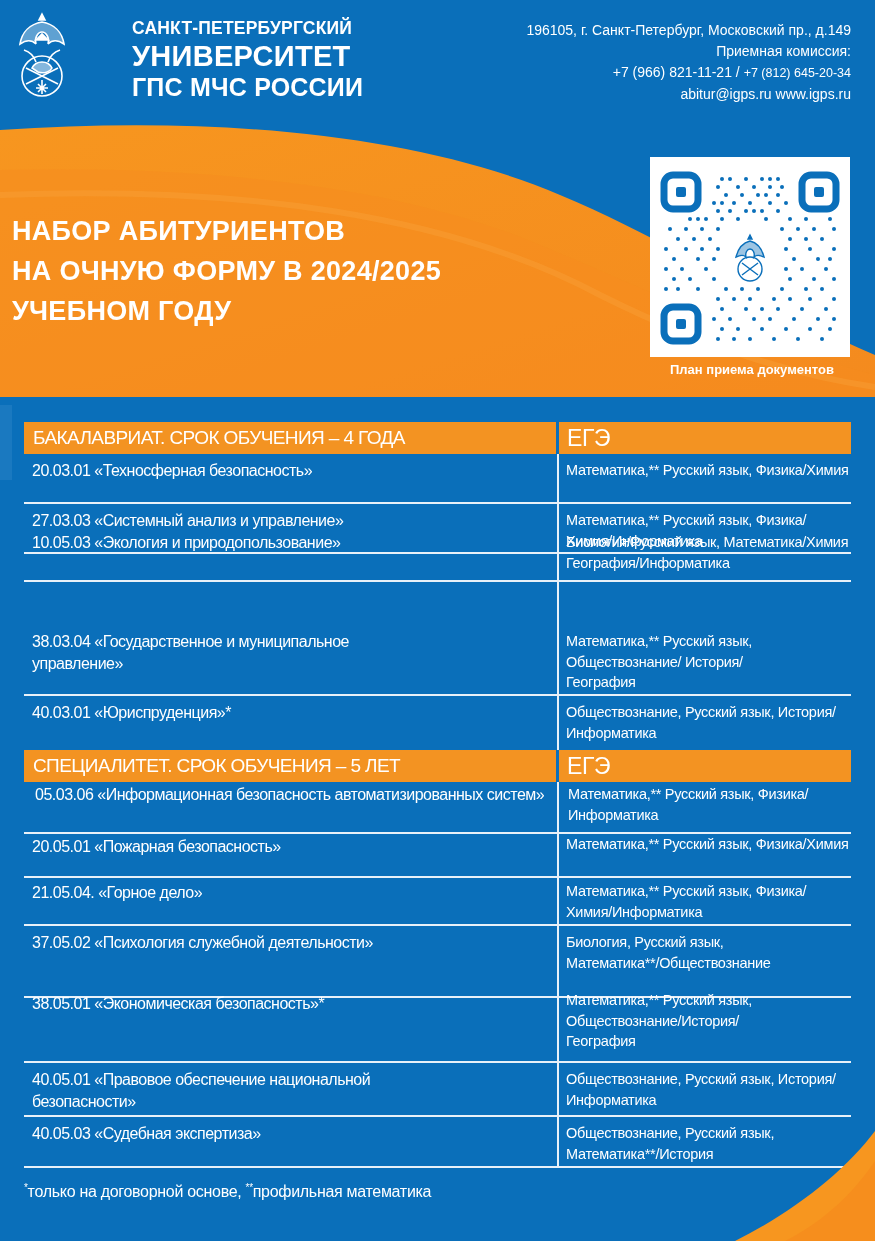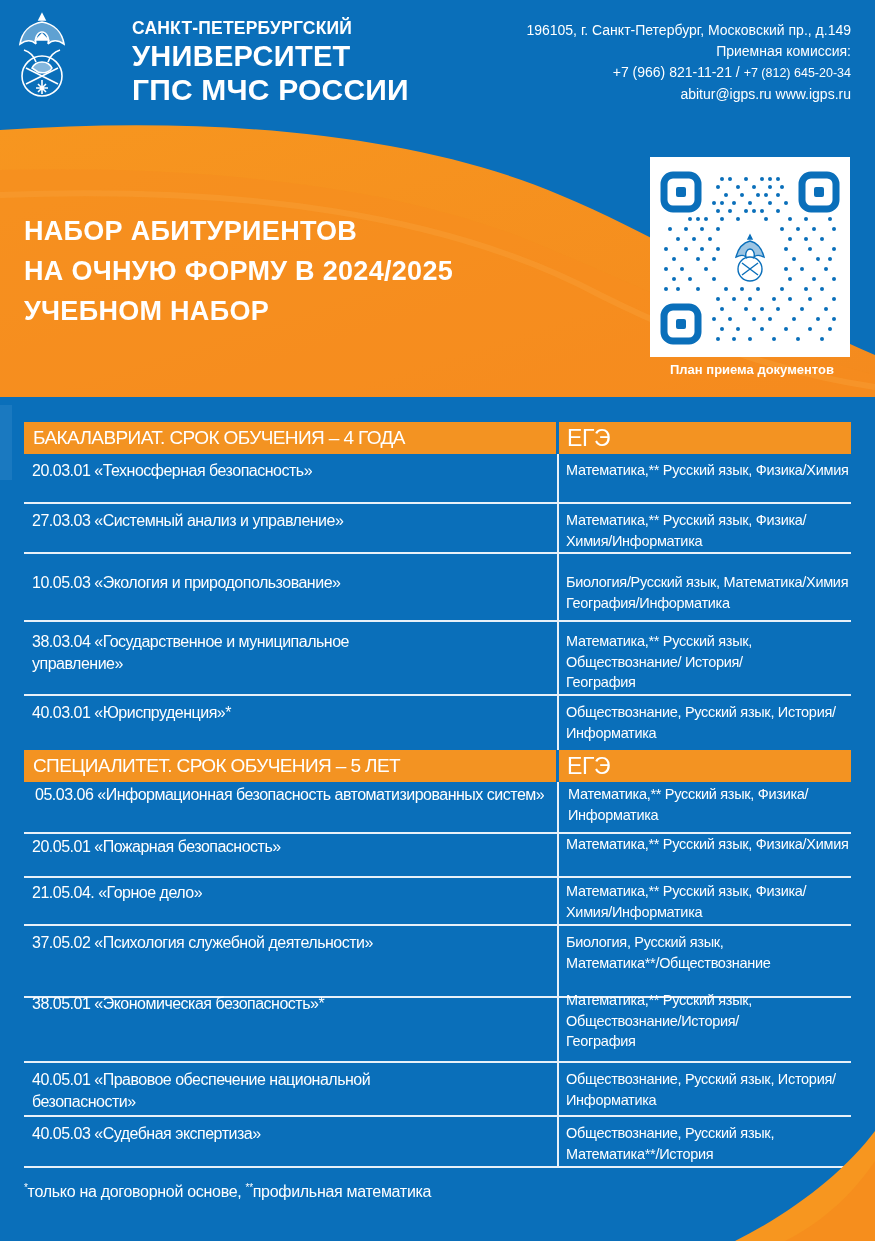--- a/index.html
+++ b/index.html
@@ -16,35 +16,35 @@
   }
   .logo-emblem {
     position: absolute; left: 16px; top: 10px; width: 52px; height: 88px;
   }
   .logo-text {
     position: absolute; left: 84px; top: 20px;
     font-weight: bold; line-height: 1; margin-left: 48px;
   }
   .logo-line1 { font-size: 17.5px; letter-spacing: 0.2px; display: block; margin-bottom: 4px; }
   .logo-line2 { font-size: 29px; display: block; margin-bottom: 4px; letter-spacing: 0.3px; }
-  .logo-line3 { font-size: 30px; display: block; letter-spacing: 0.2px; }
+  .logo-line3 { font-size: 25px; display: block; letter-spacing: 0.2px; }
   .contacts {
     position: absolute; right: 24px; top: 20px;
     text-align: right; font-size: 14px; line-height: 21px;
   }
   .contacts span { display: block; }
   .contacts .small { font-size: 12.5px; }
 
   .banner {
     position: absolute; left: 0; top: 125px; width: 875px; height: 280px;
     overflow: hidden;
   }
   .banner svg { position: absolute; left: 0; top: 0; }
   .title {
-    position: absolute; left: 24px; top: 211px;
+    position: absolute; left: 12px; top: 211px;
     font-size: 27px; font-weight: bold; line-height: 40px; letter-spacing: 0.3px;
   }
   .title span { display: block; }
 
   .qr-box {
     position: absolute; left: 650px; top: 157px; width: 200px; height: 200px;
     background: #ffffff;
   }
   .qr-caption {
     position: absolute; left: 650px; top: 362px; width: 204px;
@@ -136,21 +136,21 @@
     <path d="M0 5 C220 -10 420 10 560 70 C680 120 780 190 875 230 L875 280 L0 280 Z" fill="url(#og)"></path>
     <path d="M0 45 C200 40 400 60 540 120 C660 170 760 220 875 250 L875 280 L0 280 Z" fill="#f58d1f" opacity="0.55"></path>
     <path d="M0 70 C240 60 450 90 600 170 C700 220 790 250 875 262" fill="none" stroke="#f9a640" stroke-width="6" opacity="0.35"></path>
     <rect x="0" y="272" width="875" height="8" fill="#0a6fba"></rect>
   </svg>
 </div>
 
 <div class="title">
   <span>НАБОР АБИТУРИЕНТОВ</span>
   <span>НА ОЧНУЮ ФОРМУ В 2024/2025</span>
-  <span>УЧЕБНОМ НАБОР</span>
+  <span>УЧЕБНОМ ГОДУ</span>
 </div>
 
 <div class="qr-box">
   <svg width="200" height="200" viewBox="0 0 200 200">
     <g fill="none" stroke="#0a6fba" stroke-width="7">
       <rect x="14" y="18" width="34" height="34" rx="9"></rect>
       <rect x="152" y="18" width="34" height="34" rx="9"></rect>
       <rect x="14" y="150" width="34" height="34" rx="9"></rect>
     </g>
     <g fill="#0a6fba">
@@ -298,21 +298,21 @@
 <div class="vline" style="top:454px; height:296px;"></div>
 
 <div class="row" style="top:454px; height:50px;">
   <div class="c-left">20.03.01 «Техносферная безопасность»</div>
   <div class="c-right">Математика,** Русский язык, Физика/Химия</div>
 </div>
 <div class="row" style="top:504px; height:50px;">
   <div class="c-left">27.03.03 «Системный анализ и управление»</div>
   <div class="c-right">Математика,** Русский язык, Физика/Химия/Информатика</div>
 </div>
-<div class="row" style="top:566px; height:56px;">
+<div class="row" style="top:526px; height:56px;">
   <div class="c-left">10.05.03 «Экология и природопользование»</div>
   <div class="c-right">Биология/Русский язык, Математика/Химия География/Информатика</div>
 </div>
 <div class="row" style="top:625px; height:71px;">
   <div class="c-left" style="width:400px;">38.03.04 «Государственное и муниципальное управление»</div>
   <div class="c-right" style="width:220px;">Математика,** Русский язык, Обществознание/ История/География</div>
 </div>
 <div class="row" style="top:696px; height:52px; border-bottom:none;">
   <div class="c-left">40.03.01 «Юриспруденция»*</div>
   <div class="c-right">Обществознание, Русский язык, История/Информатика</div>

